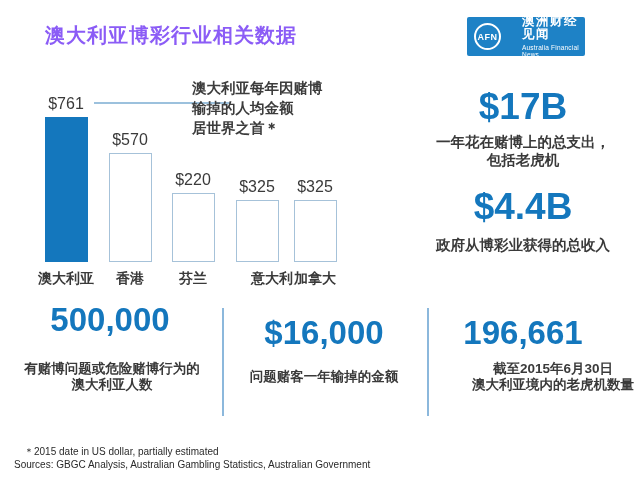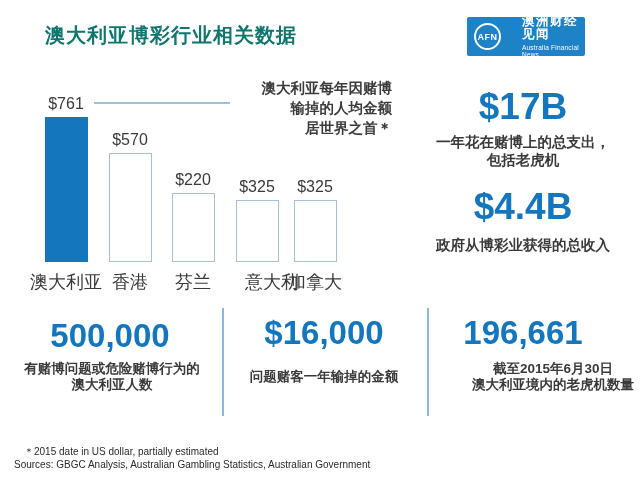--- a/index.html
+++ b/index.html
@@ -2,37 +2,37 @@
 <html><head>
 <meta charset="utf-8">
 <style>
   html,body{margin:0;padding:0;background:#e8e8e8;}
   .page{
     position:relative;width:640px;height:491px;background:#ffffff;overflow:hidden;
     font-family:"Liberation Sans","DejaVu Sans",sans-serif;margin:0 auto;
   }
   .abs{position:absolute;}
   .pre{white-space:pre-line;}
-  .page-title{left:45px;top:22px;font-size:20px;font-weight:700;color:#0f766e;letter-spacing:1px;}
+  .page-title{left:45px;top:22px;font-size:20px;font-weight:700;color:#8b5cf6;letter-spacing:1px;}
   
   .logo{left:467px;top:17px;width:118px;height:39px;background:#1e82c6;border-radius:2px;
         display:flex;align-items:center;padding-left:7px;box-sizing:border-box;}
   .logo-circle{width:27px;height:27px;border:2px solid #fff;border-radius:50%;box-sizing:border-box;
         display:flex;align-items:center;justify-content:center;flex:0 0 auto;}
   .logo-abbr{color:#fff;font-size:9px;font-weight:700;letter-spacing:.5px;}
   .logo-text{margin-left:21px;color:#fff;line-height:1.1;}
   .logo-zh{font-size:12.5px;font-weight:700;letter-spacing:1.5px;}
   .logo-en{font-size:6.5px;margin-top:2px;letter-spacing:.2px;}
   
   .bar{box-sizing:border-box;background:#fff;border:1.5px solid #a6c2d9;position:absolute;}
   .bar.filled{background:#1477bd;border:none;}
   .bar-value{position:absolute;transform:translateX(-50%);font-size:16px;color:#3a3a3a;white-space:nowrap;}
-  .bar-cat{position:absolute;transform:translateX(-50%);font-size:18px;font-weight:400;color:#3a3a3a;white-space:nowrap;}
+  .bar-cat{position:absolute;transform:translateX(-50%);font-size:14px;font-weight:700;color:#3a3a3a;white-space:nowrap;}
   .connector{left:94px;top:102px;width:136px;height:2px;background:#9cc1dd;}
-  .annotation{left:192px;top:78px;width:200px;text-align:right;
+  .annotation{left:192px;top:78px;width:200px;text-align:left;
         font-size:14.5px;line-height:20px;font-weight:700;color:#3c3c3c;}
   
   .stat-value{transform:translateX(-50%);font-size:37px;font-weight:700;color:#1477bd;white-space:nowrap;}
   .stat-caption{transform:translateX(-50%);text-align:center;font-size:14.5px;line-height:18px;
         font-weight:700;color:#3a3a3a;white-space:pre-line;width:260px;}
   .bottom-value{transform:translateX(-50%);font-size:33px;font-weight:700;color:#1477bd;white-space:nowrap;}
   .bottom-caption{transform:translateX(-50%);width:230px;height:36px;display:flex;align-items:center;
         justify-content:center;text-align:center;font-size:13.5px;line-height:16.5px;
         font-weight:700;color:#3a3a3a;white-space:pre-line;}
   .divider{top:308px;width:2px;height:108px;background:#8cb8dc;}
@@ -82,21 +82,21 @@
 输掉的人均金额
 居世界之首＊</div>
 
   <div class="abs stat-value" style="left:523px;top:86px;">$17B</div>
   <div class="abs stat-caption" style="left:523px;top:133px;">一年花在赌博上的总支出，
 包括老虎机</div>
 
   <div class="abs stat-value" style="left:523px;top:186px;">$4.4B</div>
   <div class="abs stat-caption" style="left:523px;top:236px;">政府从博彩业获得的总收入</div>
 
-  <div class="abs bottom-value" style="left:110px;top:317px;">500,000</div>
+  <div class="abs bottom-value" style="left:110px;top:301px;">500,000</div>
   <div class="abs bottom-caption" style="left:112px;top:359px;">有赌博问题或危险赌博行为的
 澳大利亚人数</div>
 
   <div class="abs divider" style="left:222px;"></div>
 
   <div class="abs bottom-value" style="left:324px;top:314px;">$16,000</div>
   <div class="abs bottom-caption" style="left:324px;top:359px;">问题赌客一年输掉的金额</div>
 
   <div class="abs divider" style="left:427px;"></div>
 

